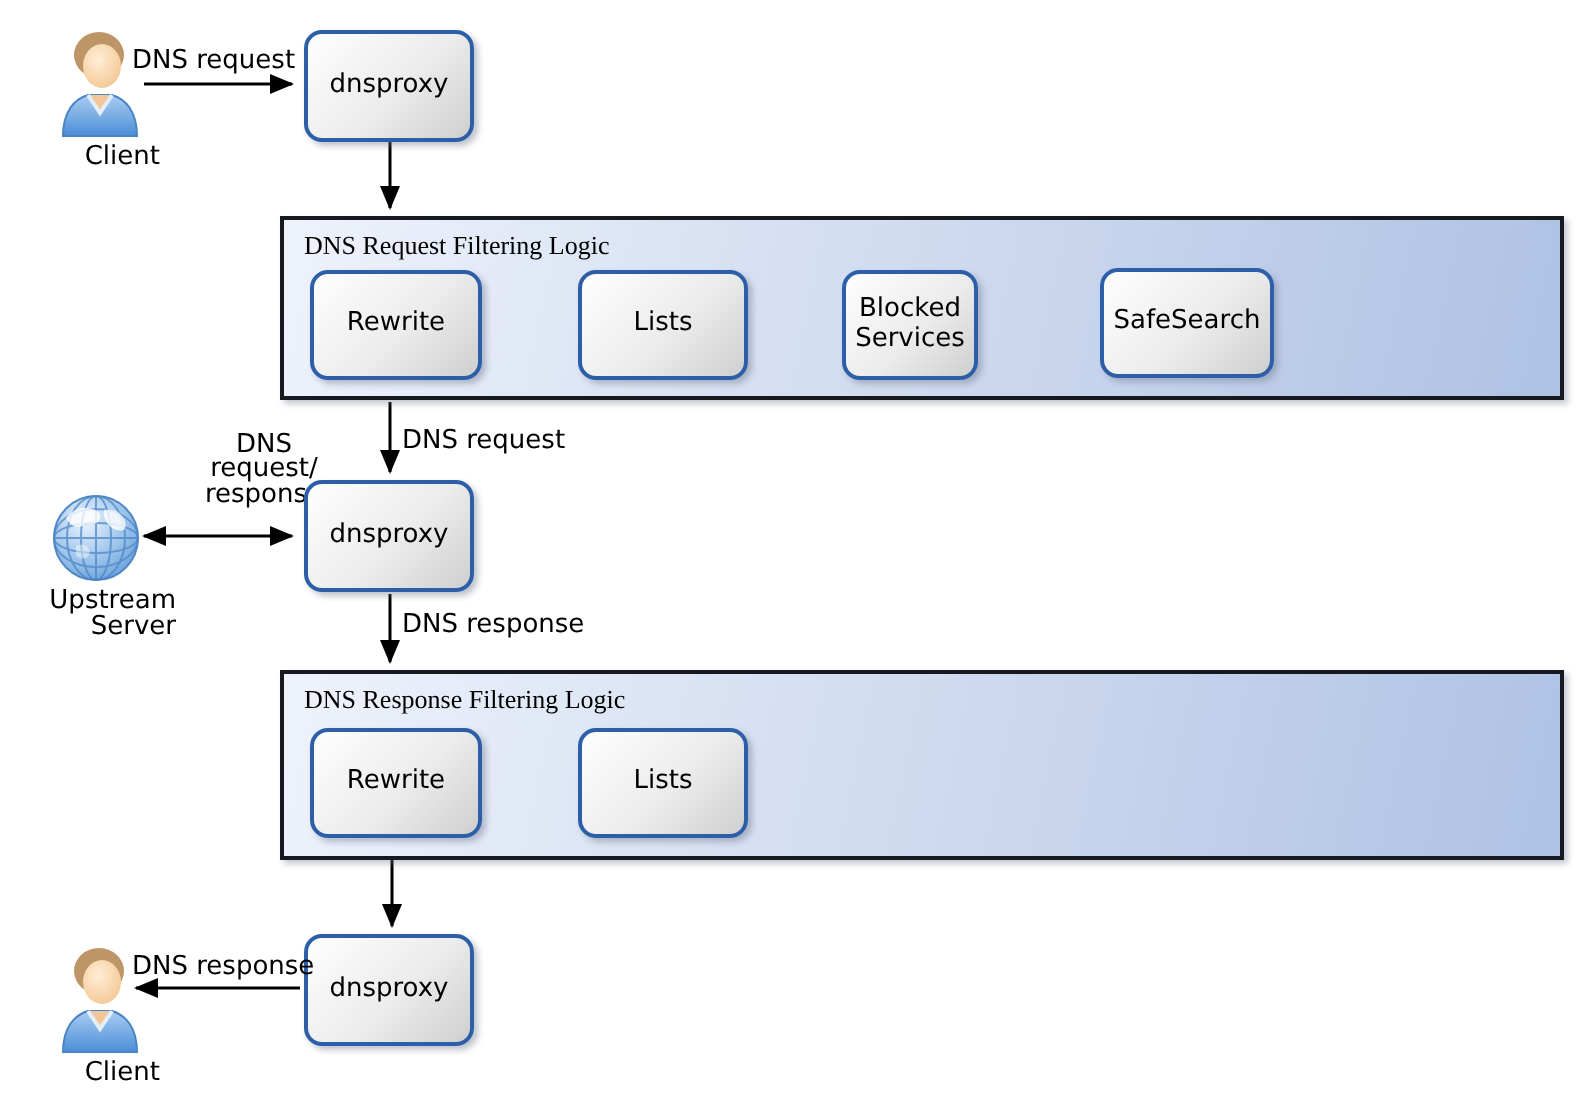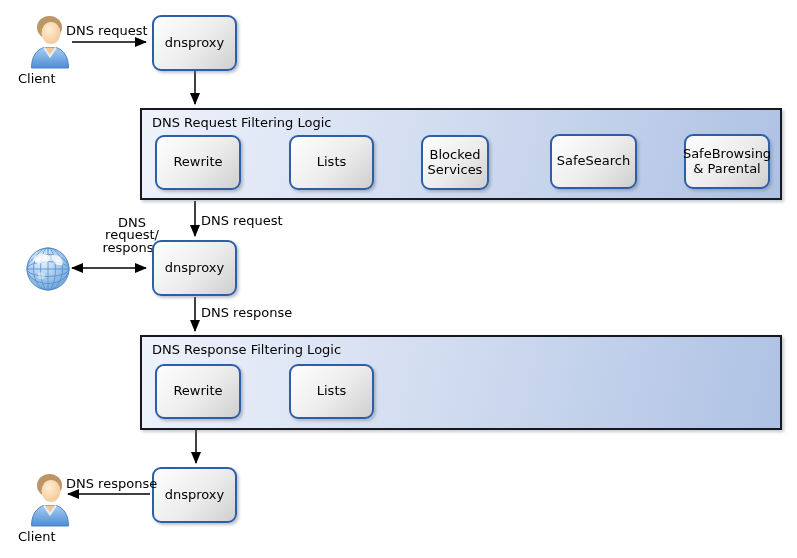--- a/index.html
+++ b/index.html
@@ -44,30 +44,31 @@
     box-sizing: border-box;
     border: 2px solid #16191f;
     background: linear-gradient(102deg, #eef2fb 0%, #ccd8ee 55%, #aec2e4 100%);
     box-shadow: 2px 2px 3px rgba(110,120,140,0.4);
   }
   .container-title {
     position: absolute;
     left: 10px;
     top: 5px;
     white-space: nowrap;
+    font-family: Liberation Serif, serif;
   }
   .actor {
     position: absolute;
     display: flex;
     flex-direction: column;
     align-items: center;
   }
   .actor-label {
     position: absolute;
-    text-align: left;
+    text-align: right;
     line-height: 1.0;
   }
   .edge-label {
     position: absolute;
     white-space: nowrap;
     line-height: 1.0;
     text-align: right;
   }
   .edge-label.wrap {
     white-space: normal;
@@ -128,21 +129,20 @@
   <div class="actor-label" style="left:18px; top:72px; width:62px;">Client</div>
 
   <div class="proxy-node" style="left:152px; top:15px; width:85px; height:56px;">dnsproxy</div>
 
   <div class="filter-container" style="left:140px; top:108px; width:642px; height:92px;">
     <div class="container-title">DNS Request Filtering Logic</div>
     <div class="step-node" style="left:13px;  top:25px; width:86px; height:55px;">Rewrite</div>
     <div class="step-node" style="left:147px; top:25px; width:85px; height:55px;">Lists</div>
     <div class="step-node" style="left:279px; top:25px; width:68px; height:55px;">Blocked Services</div>
     <div class="step-node" style="left:408px; top:24px; width:87px; height:55px;text-align:right;">SafeSearch</div>
-    <div class="step-node" style="left:542px; top:24px; width:86px; height:55px; padding:2px 0;">SafeBrowsing &amp; Parental</div>
   </div>
 
   <div class="edge-label" style="left:66px; top:24px;">DNS request</div>
   <div class="edge-label" style="left:201px; top:214px;">DNS request</div>
   <div class="edge-label wrap" style="left:74px; top:217px; width:68px;">DNS request/ response</div>
   <div class="edge-label" style="left:201px; top:306px;">DNS response</div>
 
   <div class="actor" style="left:25px; top:246px;">
     <svg width="46" height="46" viewBox="0 0 46 46">
       <circle cx="23" cy="23" r="21" fill="url(#globeGrad)" stroke="#5188c4" stroke-width="1"></circle>
@@ -154,20 +154,21 @@
         <line x1="2" y1="23" x2="44" y2="23"></line>
         <line x1="23" y1="2" x2="23" y2="44"></line>
       </g>
       <g fill="#ffffff" opacity="0.8">
         <path d="M8 13 q5 -6 11 -5 q7 1 6 5 q-1 4 -7 3 q-6 4 -10 -3 z"></path>
         <path d="M27 9 q6 -1 9 3 q3 4 1 7 q-5 1 -8 -3 q-3 -4 -2 -7 z"></path>
         <path d="M13 27 q4 -2 6 1 q2 3 -1 5 q-4 1 -5 -2 z" opacity="0.55"></path>
       </g>
     </svg>
   </div>
+  <div class="actor-label" style="left:8px; top:294px; width:80px;">Upstream Server</div>
 
   <div class="proxy-node" style="left:152px; top:240px; width:85px; height:56px;">dnsproxy</div>
 
   <div class="filter-container" style="left:140px; top:335px; width:642px; height:95px;padding-left:42px;">
     <div class="container-title">DNS Response Filtering Logic</div>
     <div class="step-node" style="left:13px;  top:27px; width:86px; height:55px;">Rewrite</div>
     <div class="step-node" style="left:147px; top:27px; width:85px; height:55px;">Lists</div>
   </div>
 
   <div class="proxy-node" style="left:152px; top:467px; width:85px; height:56px;">dnsproxy</div>

